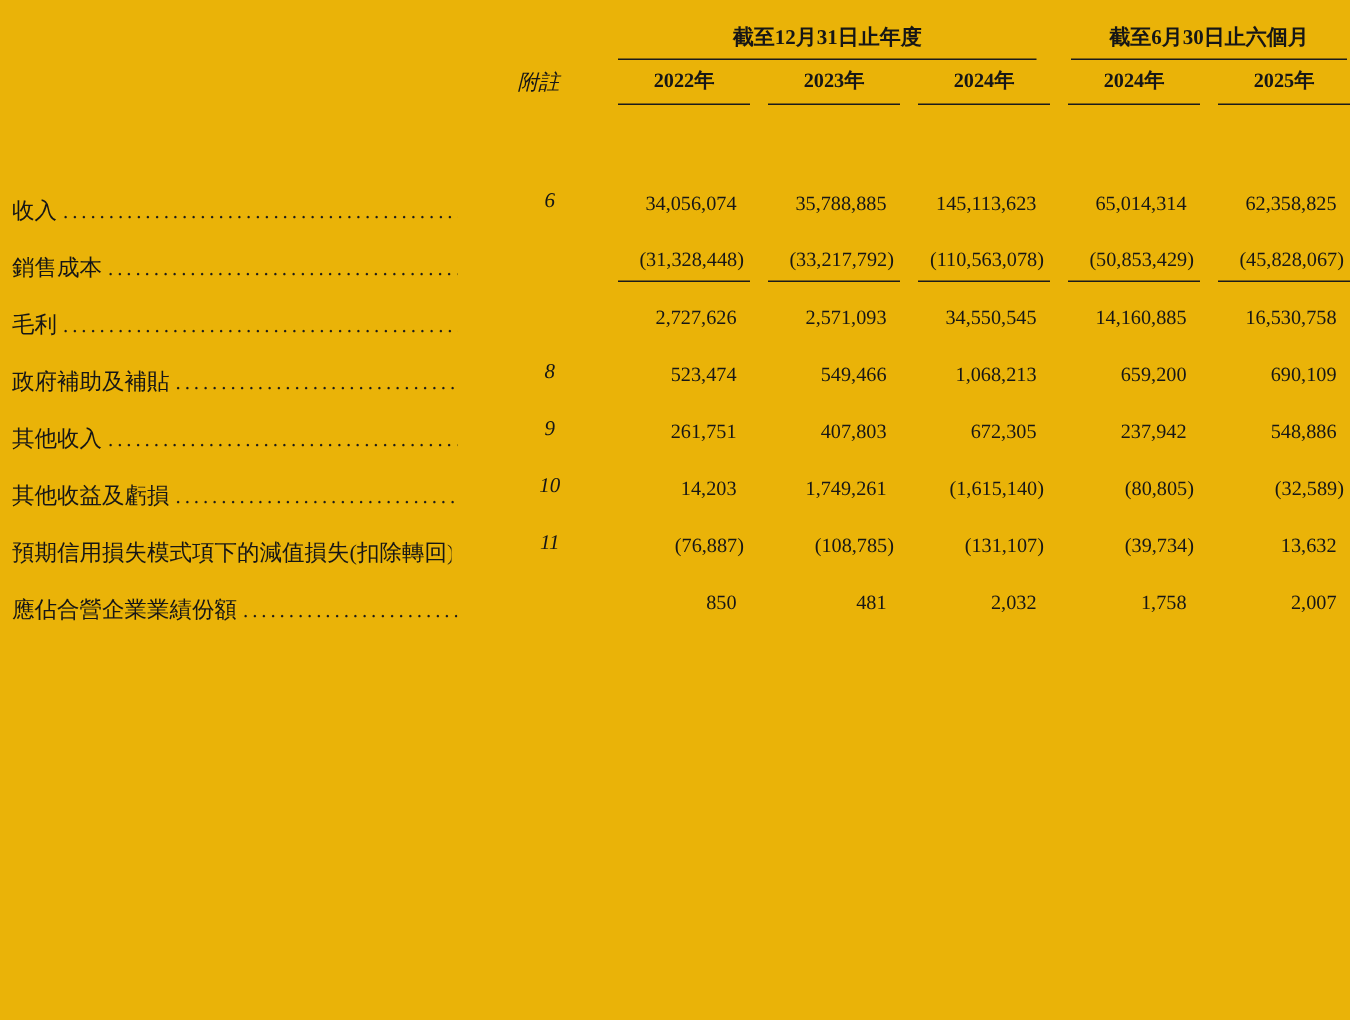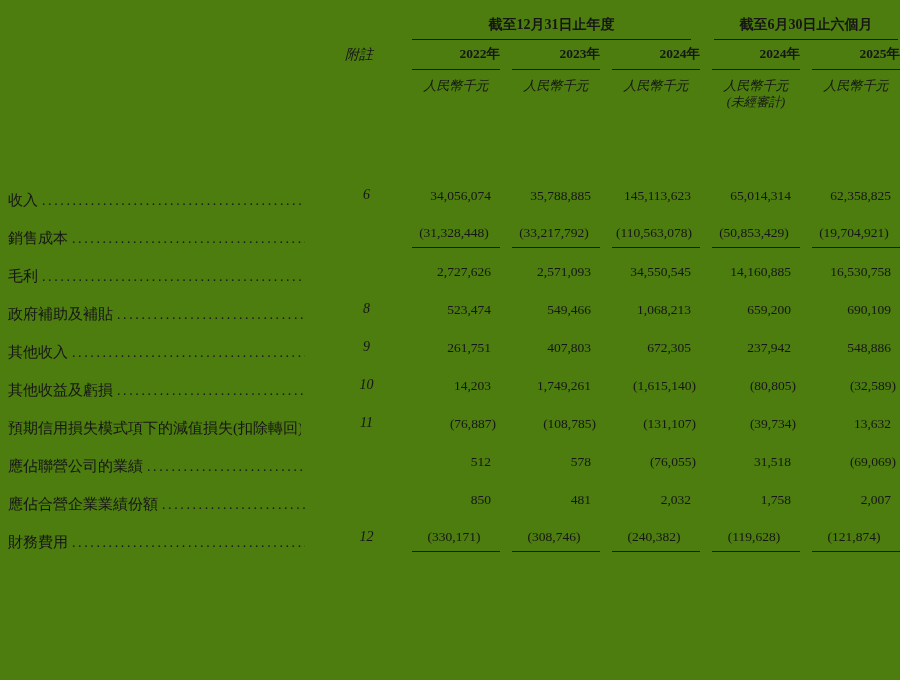--- a/index.html
+++ b/index.html
@@ -1,20 +1,20 @@
 <!DOCTYPE html>
 <html><head>
 <meta charset="utf-8">
 <style>
   html, body { margin: 0; padding: 0; background: #ffffff; }
   .page {
     position: relative;
     width: 900px;
     height: 680px;
-    background: #4d7c0f;
+    background: #eab308;
     color: #161616;
     font-family: "Liberation Serif", "DejaVu Serif", serif;
     overflow: hidden;
     box-sizing: border-box;
     padding-top: 8px;
   }
   table.fin {
     width: 900px;
     border-collapse: collapse;
     table-layout: fixed;
@@ -33,21 +33,21 @@
     font-size: 14px;
     padding-bottom: 5px;
     border-bottom: 1.5px solid #1b1b1b;
   }
   .hg.g1 { margin-right: 9px; }
   .hg.g2 { margin-left: 14px; margin-right: 2px; }
   tr.hrow1 td { height: 32px; }
   tr.hrow2 td { height: 30px; }
   .hy {
     margin-left: 12px;
-    text-align: right;
+    text-align: center;
     font-weight: bold;
     font-size: 13.5px;
     padding-bottom: 6px;
     border-bottom: 1.5px solid #1b1b1b;
   }
   .note-hdr {
     font-style: italic;
     font-size: 14px;
     padding-bottom: 6px;
   }
@@ -96,21 +96,21 @@
   .val-cell { }
   .v {
     margin-left: 12px;
     text-align: right;
     font-size: 13.5px;
     padding-right: 4px;
     padding-bottom: 6px;
     white-space: nowrap;
   }
   .v.np { padding-right: 9px; }
-  tr.rule .v { border-bottom: 1.5px solid #1b1b1b; text-align: center; }
+  tr.rule .v { border-bottom: 1.5px solid #1b1b1b; }
 </style>
 </head>
 <body>
 
 <div class="page">
   <table class="fin">
     <colgroup>
       <col class="c-label">
       <col class="c-note">
       <col class="c-val">
@@ -144,42 +144,20 @@
         <td>
             <div class="hy">2024年</div>
           </td>
         <td>
             <div class="hy">2024年</div>
           </td>
         <td>
             <div class="hy">2025年</div>
           </td>
       </tr>
-      <tr class="hrow3">
-        <td></td>
-        <td></td>
-        <td>
-            <div class="hu">人民幣千元</div>
-          </td>
-        <td>
-            <div class="hu">人民幣千元</div>
-          </td>
-        <td>
-            <div class="hu">人民幣千元</div>
-          </td>
-        <td>
-          <div class="hu">
-            <div>人民幣千元</div>
-            <div class="unit-note">(未經審計)</div>
-          </div>
-        </td>
-        <td>
-            <div class="hu">人民幣千元</div>
-          </td>
-      </tr>
       <tr class="hspacer">
           <td colspan="7"></td>
         </tr>
     </thead>
     <tbody>
         <tr>
           <td class="lbl-cell">
             <div class="lbl-flex">
               <span class="lbl">收入</span>
               <span class="dots"></span>
@@ -216,21 +194,21 @@
           <td class="val-cell">
             <div class="v">(33,217,792)</div>
           </td>
           <td class="val-cell">
             <div class="v">(110,563,078)</div>
           </td>
           <td class="val-cell">
             <div class="v">(50,853,429)</div>
           </td>
           <td class="val-cell">
-            <div class="v">(19,704,921)</div>
+            <div class="v">(45,828,067)</div>
           </td>
         </tr>
         <tr>
           <td class="lbl-cell">
             <div class="lbl-flex">
               <span class="lbl">毛利</span>
               <span class="dots"></span>
             </div>
           </td>
           <td class="note-cell"></td>
@@ -342,87 +320,39 @@
           <td class="val-cell">
             <div class="v">(39,734)</div>
           </td>
           <td class="val-cell">
             <div class="v np">13,632</div>
           </td>
         </tr>
         <tr>
           <td class="lbl-cell">
             <div class="lbl-flex">
-              <span class="lbl">應佔聯營公司的業績</span>
+              <span class="lbl">應佔合營企業業績份額</span>
               <span class="dots"></span>
             </div>
           </td>
           <td class="note-cell"></td>
           <td class="val-cell">
-            <div class="v np">512</div>
-          </td>
-          <td class="val-cell">
-            <div class="v np">578</div>
-          </td>
-          <td class="val-cell">
-            <div class="v">(76,055)</div>
-          </td>
-          <td class="val-cell">
-            <div class="v np">31,518</div>
-          </td>
-          <td class="val-cell">
-            <div class="v">(69,069)</div>
-          </td>
-        </tr>
-        <tr>
-          <td class="lbl-cell">
-            <div class="lbl-flex">
-              <span class="lbl">應佔合營企業業績份額</span>
-              <span class="dots"></span>
-            </div>
-          </td>
-          <td class="note-cell"></td>
-          <td class="val-cell">
             <div class="v np">850</div>
           </td>
           <td class="val-cell">
             <div class="v np">481</div>
           </td>
           <td class="val-cell">
             <div class="v np">2,032</div>
           </td>
           <td class="val-cell">
             <div class="v np">1,758</div>
           </td>
           <td class="val-cell">
             <div class="v np">2,007</div>
-          </td>
-        </tr>
-        <tr class="rule">
-          <td class="lbl-cell">
-            <div class="lbl-flex">
-              <span class="lbl">財務費用</span>
-              <span class="dots"></span>
-            </div>
-          </td>
-          <td class="note-cell">12</td>
-          <td class="val-cell">
-            <div class="v">(330,171)</div>
-          </td>
-          <td class="val-cell">
-            <div class="v">(308,746)</div>
-          </td>
-          <td class="val-cell">
-            <div class="v">(240,382)</div>
-          </td>
-          <td class="val-cell">
-            <div class="v">(119,628)</div>
-          </td>
-          <td class="val-cell">
-            <div class="v">(121,874)</div>
           </td>
         </tr>
         <tr>
           <td class="lbl-cell"></td>
           <td class="note-cell"></td>
           <td class="val-cell"></td>
           <td class="val-cell"></td>
           <td class="val-cell"></td>
           <td class="val-cell"></td>
           <td class="val-cell"></td>

